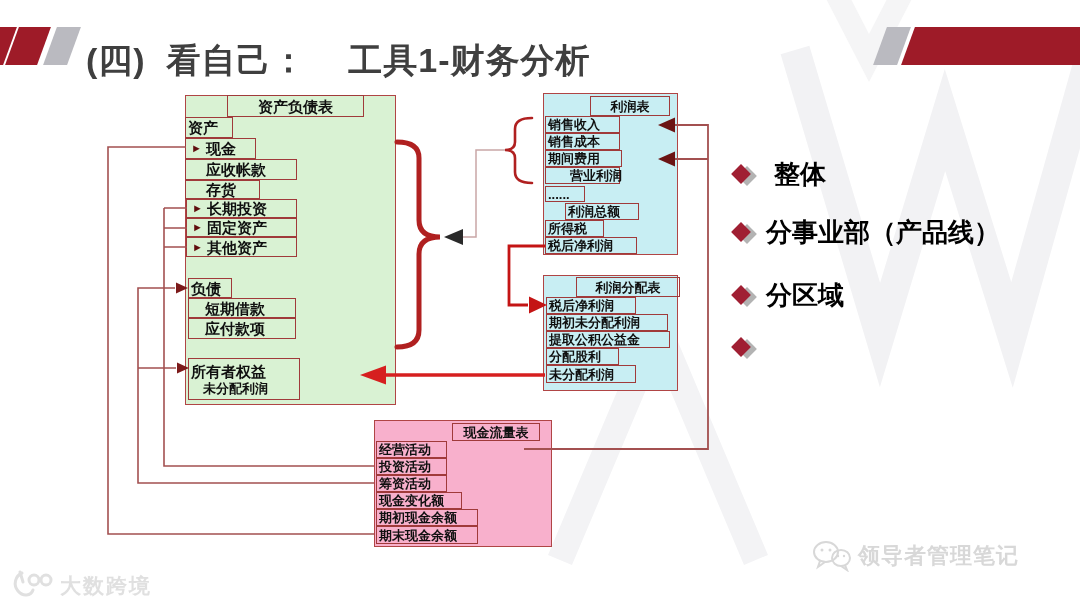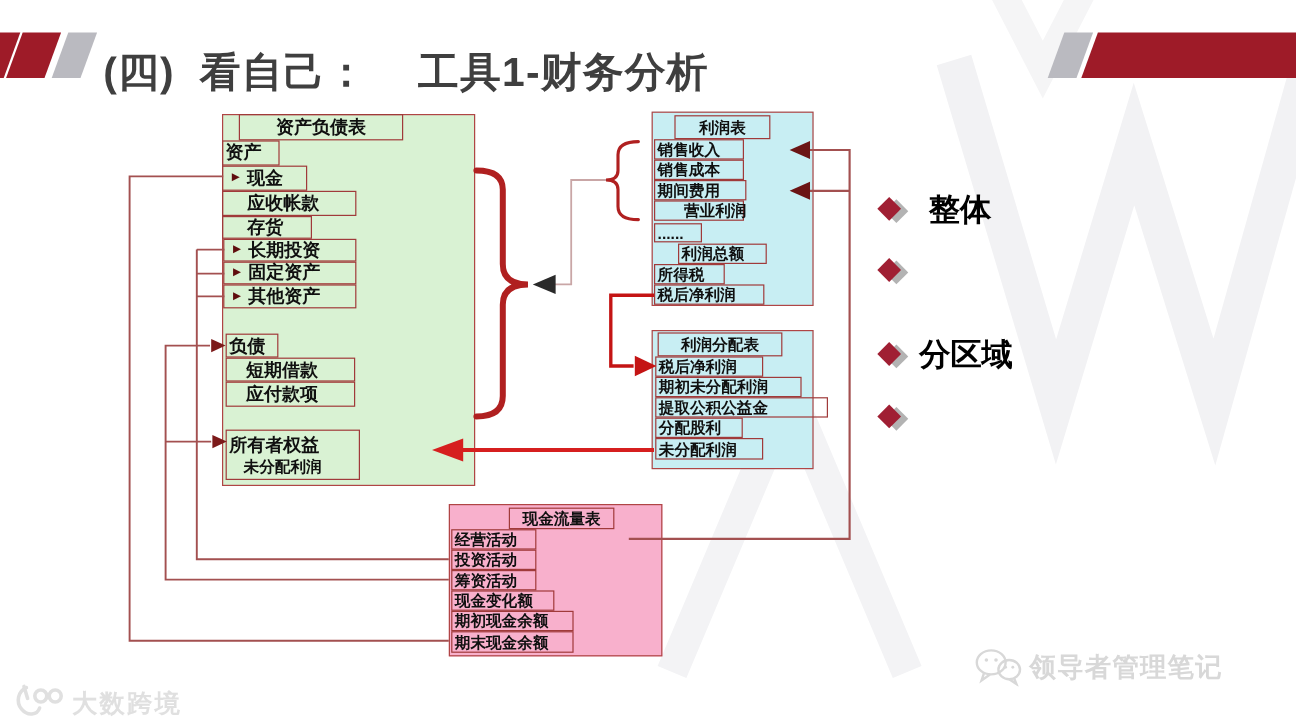--- a/index.html
+++ b/index.html
@@ -27,21 +27,21 @@
   .bs-box{left:185px;top:95px;width:211px;height:310px;background:#d9f2d3;}
   .is-box{left:543px;top:93px;width:135px;height:162px;background:#c8eef3;}
   .pd-box{left:543px;top:275px;width:135px;height:116px;background:#c8eef3;}
   .cf-box{left:374px;top:420px;width:178px;height:127px;background:#f8b0cc;}
   
   .c{
     position:absolute;border:1.3px solid #a03a3a;box-sizing:border-box;z-index:3;
     display:flex;align-items:center;color:#101010;font-weight:bold;
     font-size:14px;line-height:1;white-space:nowrap;padding:1px 2px;
   }
-  .hd{justify-content:center;}
+  .hd{justify-content:center;margin-left:28px;}
   .mk{color:#5f0d0d;font-size:11px;margin-right:4px;line-height:1;}
   
   .f15{font-size:15px;}
   .bs-title{left:199px;top:95px;width:137px;height:22px;}
   .bs-assets{left:185px;top:117px;width:48px;height:21px;}
   .bs-cash{left:185px;top:138px;width:71px;height:21px;padding-left:5px;}
   .bs-recv{left:185px;top:159px;width:112px;height:21px;padding-left:20px;}
   .bs-inv{left:185px;top:180px;width:75px;height:19px;padding-left:20px;}
   .bs-lti{left:186px;top:199px;width:111px;height:19px;padding-left:5px;}
   .bs-fix{left:186px;top:218px;width:111px;height:19px;padding-left:5px;}
@@ -59,21 +59,21 @@
   .is-r3{left:545px;top:150px;width:77px;height:17px;}
   .is-r4{left:545px;top:167px;width:75px;height:17px;padding-left:24px;}
   .is-r5{left:545px;top:186px;width:40px;height:16px;}
   .is-r6{left:565px;top:203px;width:74px;height:17px;}
   .is-r7{left:545px;top:220px;width:59px;height:17px;}
   .is-r8{left:545px;top:237px;width:92px;height:17px;}
   
   .pd-title{left:548px;top:277px;width:104px;height:20px;}
   .pd-r1{left:546px;top:297px;width:90px;height:17px;}
   .pd-r2{left:546px;top:314px;width:122px;height:17px;}
-  .pd-r3{left:546px;top:331px;width:144px;height:17px;}
+  .pd-r3{left:546px;top:331px;width:124px;height:17px;}
   .pd-r4{left:546px;top:348px;width:73px;height:17px;}
   .pd-r5{left:546px;top:365px;width:90px;height:18px;}
   
   .cf-title{left:424px;top:423px;width:88px;height:18px;}
   .cf-r1{left:376px;top:441px;width:71px;height:17px;}
   .cf-r2{left:376px;top:458px;width:71px;height:17px;}
   .cf-r3{left:376px;top:475px;width:71px;height:17px;}
   .cf-r4{left:376px;top:492px;width:86px;height:17px;}
   .cf-r5{left:376px;top:509px;width:102px;height:17px;}
   .cf-r6{left:376px;top:526px;width:102px;height:18px;}
@@ -172,20 +172,21 @@
       <i class="dg"></i>
       <i class="dr"></i>
     </span>
   <span>整体</span>
 </div>
 <div class="dim dim2">
   <span class="diamond">
       <i class="dg"></i>
       <i class="dr"></i>
     </span>
+  <span>分事业部（产品线）</span>
 </div>
 <div class="dim dim3">
   <span class="diamond">
       <i class="dg"></i>
       <i class="dr"></i>
     </span>
   <span>分区域</span>
 </div>
 <div class="dim dim4">
   <span class="diamond">

